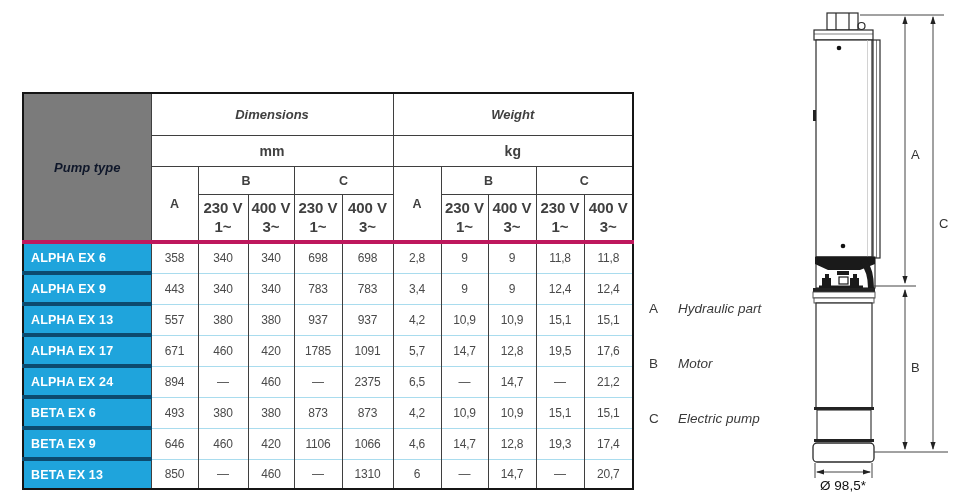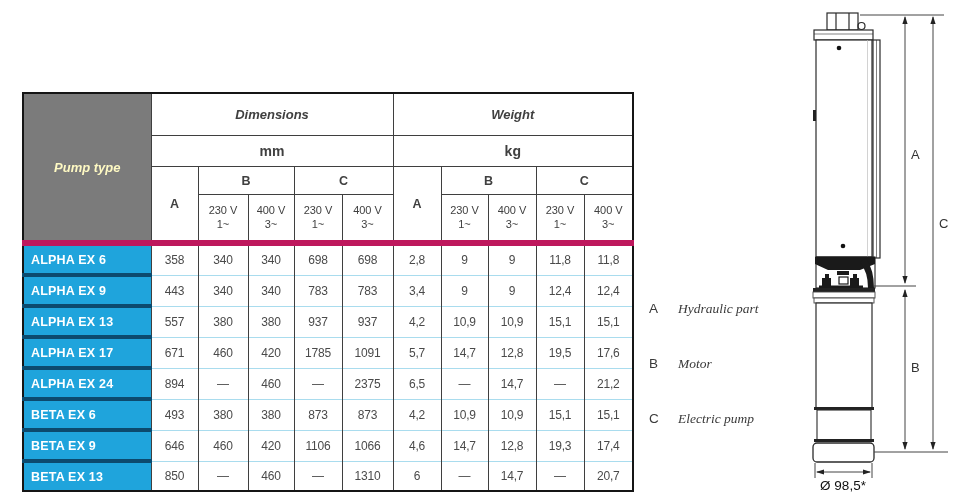--- a/index.html
+++ b/index.html
@@ -6,44 +6,44 @@
   .page{position:relative;width:963px;height:500px;background:#ffffff;overflow:hidden;
         font-family:"Liberation Sans", sans-serif;}
 
   
   table.spec{position:absolute;left:22px;top:92px;width:611px;border-collapse:collapse;
              table-layout:fixed;border:2px solid #151515;background:#fff;}
   table.spec th, table.spec td{padding:0;margin:0;}
 
   thead th{border:1px solid #3f3f3f;background:#fff;color:#404040;font-weight:bold;
            text-align:center;vertical-align:middle;}
-  th.corner{background:#7b7b7b;color:#fef9c3;font-style:italic;font-size:13px;
+  th.corner{background:#7b7b7b;color:#0f172a;font-style:italic;font-size:13px;
             border:1px solid #3f3f3f;}
   th.group{font-style:italic;font-size:13px;height:41px;}
   th.unit{font-size:14px;height:30px;}
   th.letter{font-size:12.5px;height:27px;}
-  th.volt{font-size:11px;line-height:1.25;white-space:pre-line;height:45px;font-weight:normal;}
+  th.volt{font-size:15px;line-height:1.25;white-space:pre-line;height:45px;font-weight:bold;}
 
   tbody td.row-label{background:#1fa4dc;color:#ffffff;font-weight:bold;font-size:12.5px;
                      text-align:left;padding-left:7px;border-top:4px solid #0c4a6e;
                      border-right:1px solid #3f3f3f;letter-spacing:.2px;height:27px;}
   tbody td.val{color:#4a4a4a;font-size:12px;text-align:center;vertical-align:middle;
                border-left:1px solid #3f3f3f;border-right:1px solid #3f3f3f;
                border-top:1px solid #a9dcee;letter-spacing:-0.2px;height:27px;}
-  tbody tr:first-child td{border-top:6px solid #be185d;}
+  tbody tr:first-child td{border-top:4px solid #be185d;}
 
   
   .footnote{position:absolute;left:22px;top:459px;font-style:italic;font-size:12.8px;
             color:#2a2a2a;white-space:nowrap;}
 
   
   .legend{position:absolute;left:649px;top:0;width:140px;height:500px;}
   .legend-item{position:absolute;display:flex;align-items:baseline;color:#3a3a3a;font-size:13.5px;}
   .legend-key{width:20px;margin-right:9px;font-style:normal;}
-  .legend-label{font-style:italic;white-space:nowrap;font-family:Liberation Serif, serif;}
+  .legend-label{font-style:italic;white-space:nowrap;}
 
   
   svg.drawing{position:absolute;left:780px;top:0;}
   .dim-label{font-size:13px;fill:#333;font-family:"Liberation Sans",sans-serif;}
   .dia-label{font-size:13.5px;fill:#111;font-family:"Liberation Sans",sans-serif;}
 </style>
 </head>
 <body>
 
 <div class="page">

